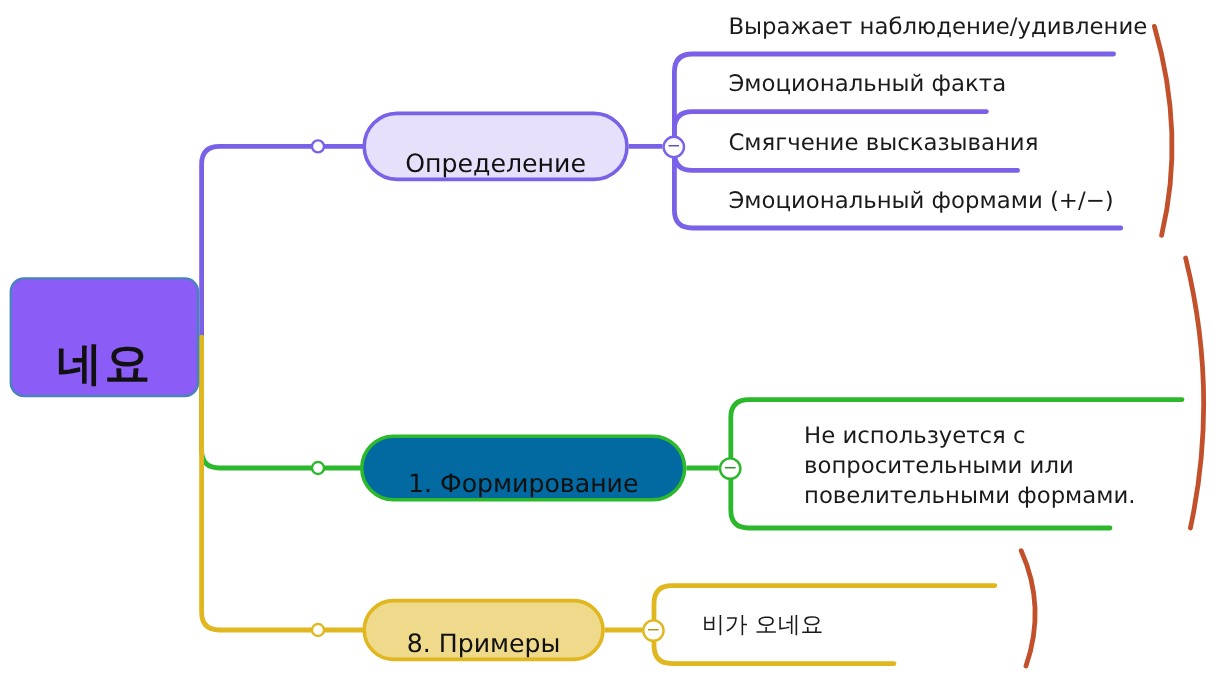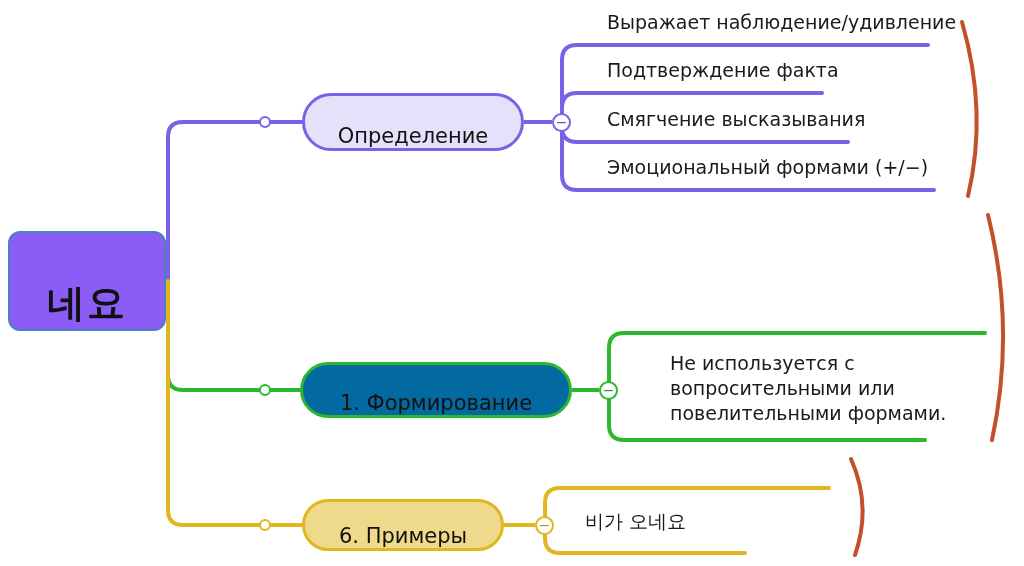--- a/index.html
+++ b/index.html
@@ -160,42 +160,42 @@
     <span>Определение</span>
   </div>
   <div class="collapse-toggle toggle-definition">
     <span class="toggle-glyph">−</span>
   </div>
 
   <div class="leaf" style="left:607px; top:10px;">
     <span>Выражает наблюдение/удивление</span>
   </div>
   <div class="leaf" style="left:607px; top:58px;">
-    <span>Подтверждение факта</span>
+    <span>Эмоциональный факта</span>
   </div>
   <div class="leaf" style="left:607px; top:107px;">
     <span>Смягчение высказывания</span>
   </div>
   <div class="leaf" style="left:607px; top:155px;">
     <span>Эмоциональный формами (+/−)</span>
   </div>
 
   <div class="node branch-node branch-formation">
     <span>1. Формирование</span>
   </div>
   <div class="collapse-toggle toggle-formation">
     <span class="toggle-glyph">−</span>
   </div>
 
   <div class="leaf leaf-multiline" style="left:650px; top:351px; width:280px;margin-left:20px;">
     <span>Не используется с вопросительными или повелительными формами.</span>
   </div>
 
   <div class="node branch-node branch-examples">
-    <span>6. Примеры</span>
+    <span>8. Примеры</span>
   </div>
   <div class="collapse-toggle toggle-examples">
     <span class="toggle-glyph">−</span>
   </div>
 
   <div class="leaf" style="left:585px; top:509px;text-align:right;">
     <span>비가 오네요</span>
   </div>
 
 </div>

